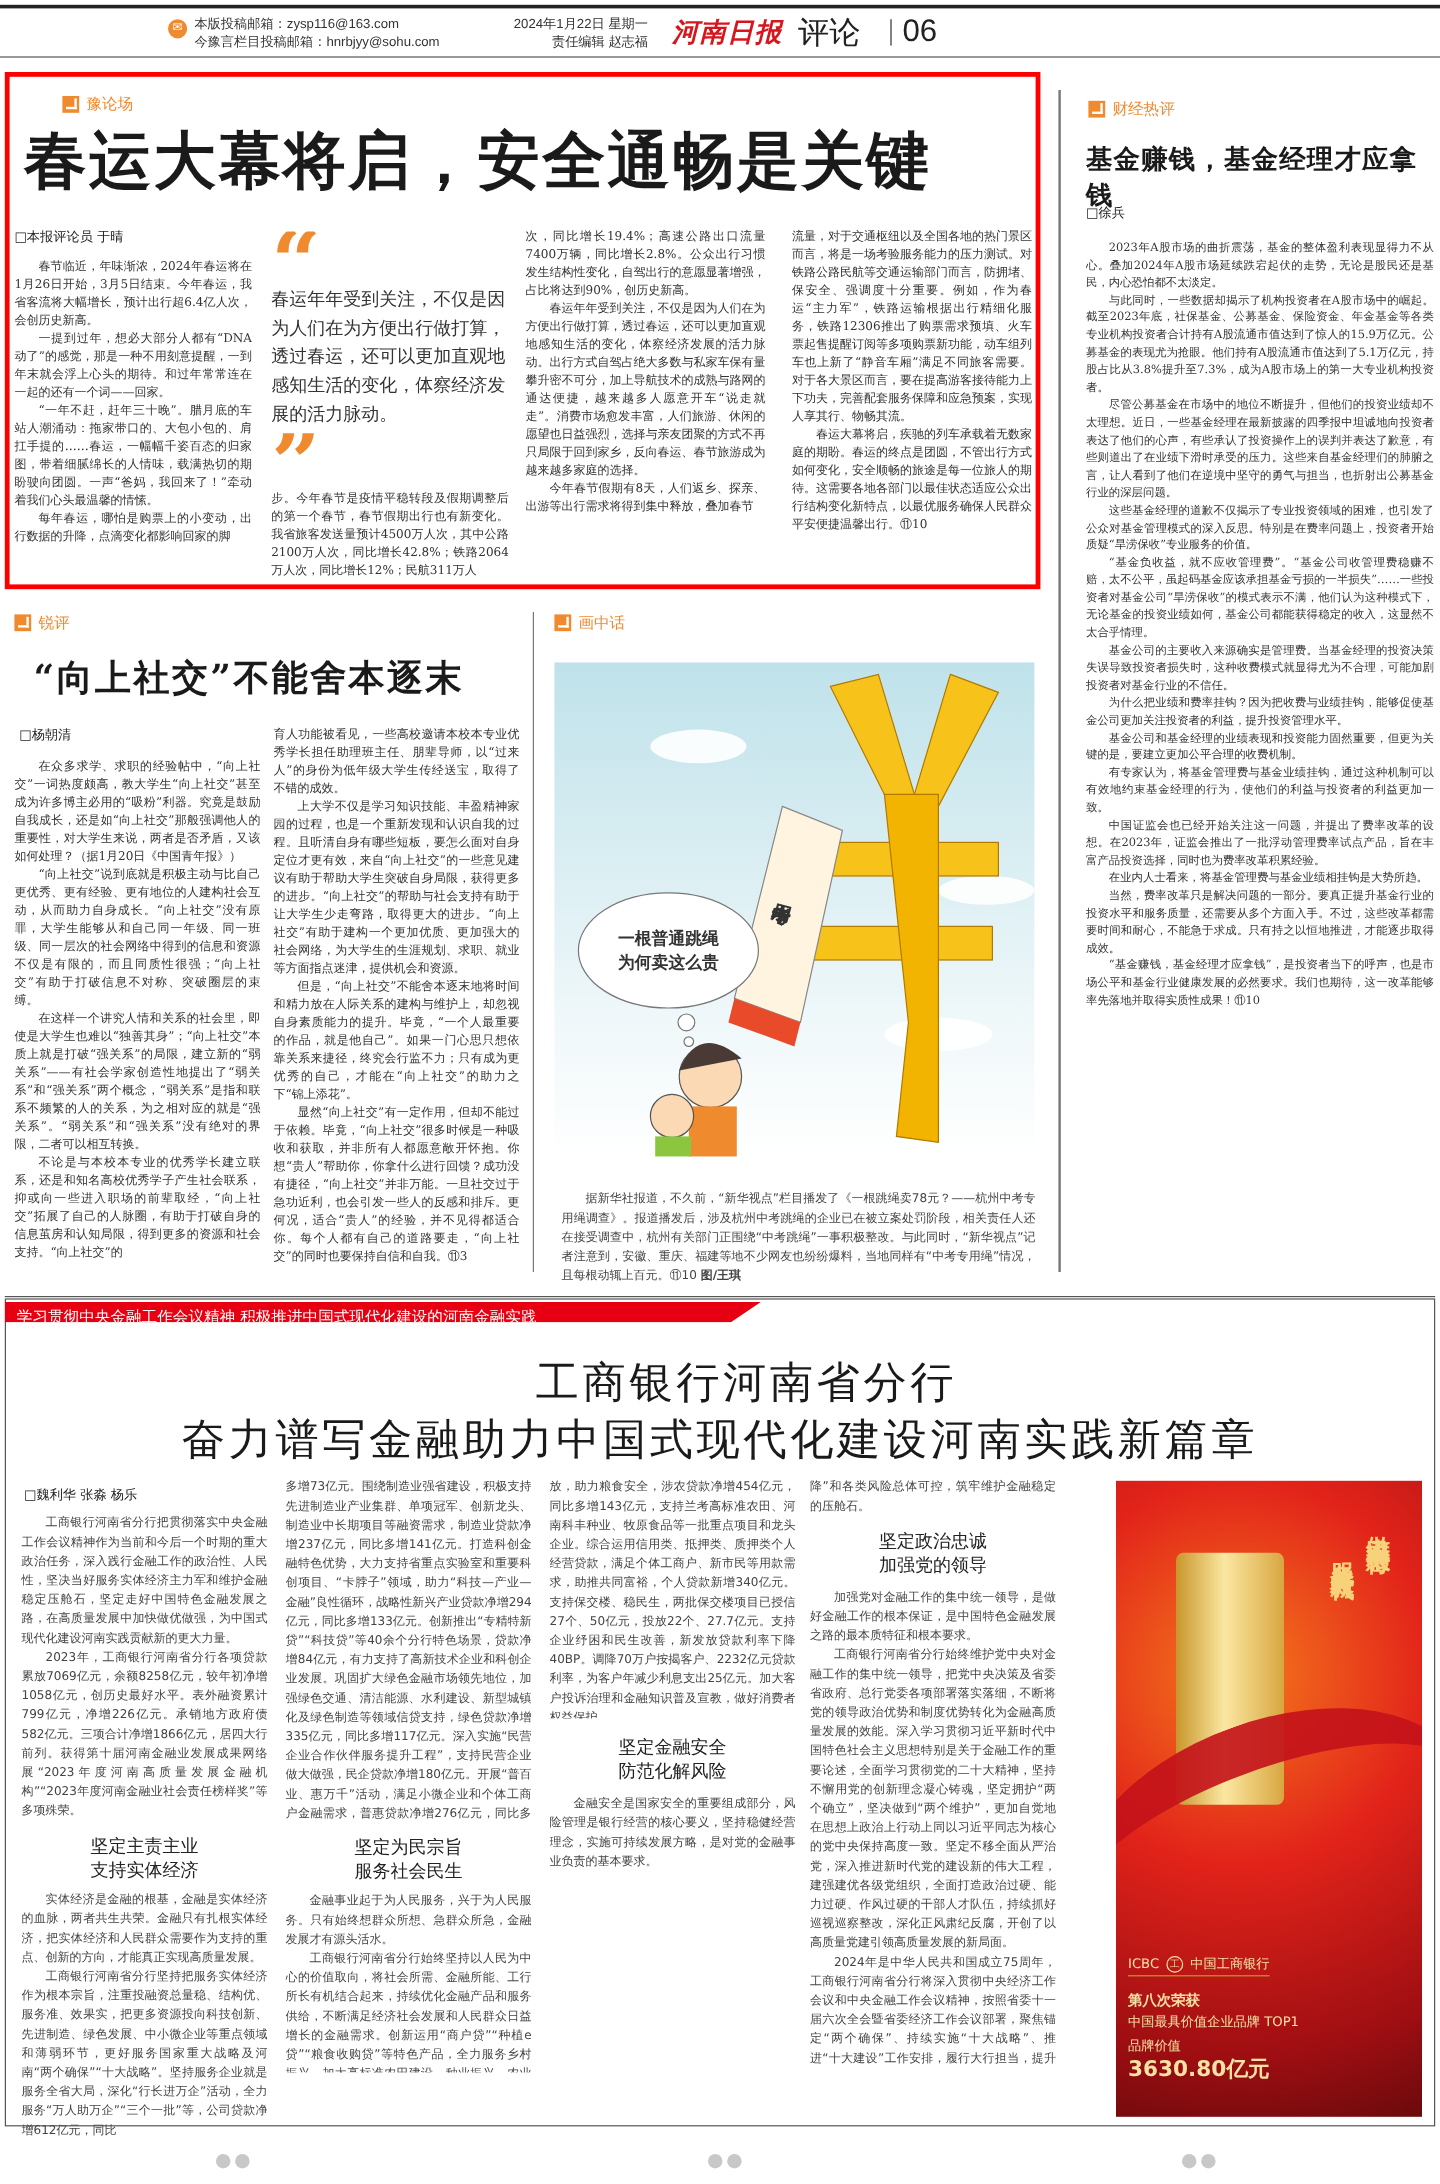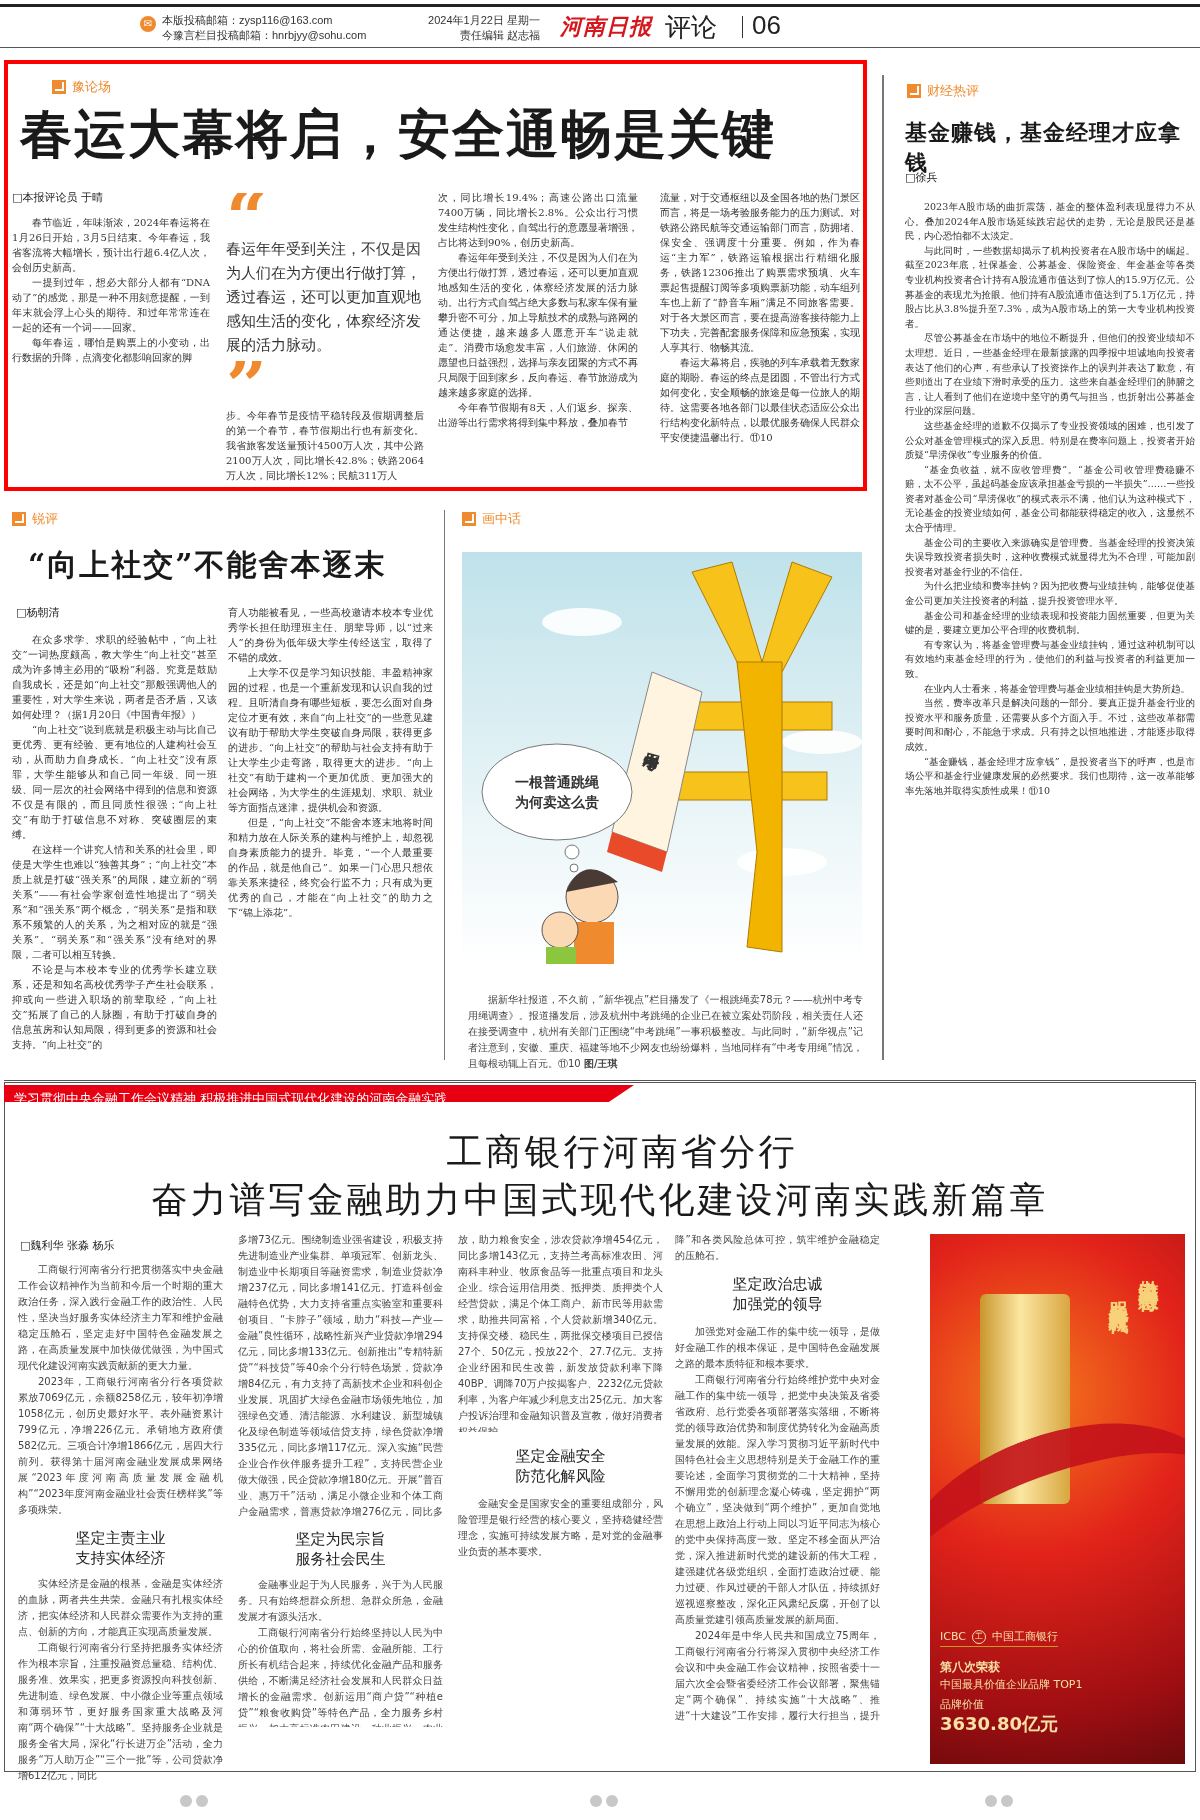--- a/index.html
+++ b/index.html
@@ -69,20 +69,21 @@
 <div class="abs tag" style="left:12px;top:78px;margin-left:40px;">
   <span class="tag-icon"></span>
   <span>豫论场</span>
 </div>
 <h1 class="abs headline-xl" style="left:20px;top:100px;">春运大幕将启，安全通畅是关键</h1>
 <div class="abs byline" style="left:12px;top:190px;">□本报评论员  于晴</div>
 
 <div class="abs body-col" style="left:12px;top:215px;width:198px;">
   <p>春节临近，年味渐浓，2024年春运将在1月26日开始，3月5日结束。今年春运，我省客流将大幅增长，预计出行超6.4亿人次，会创历史新高。</p>
   <p>一提到过年，想必大部分人都有“DNA动了”的感觉，那是一种不用刻意提醒，一到年末就会浮上心头的期待。和过年常常连在一起的还有一个词——回家。</p>
+  <p>“一年不赶，赶年三十晚”。腊月底的车站人潮涌动：拖家带口的、大包小包的、肩扛手提的……春运，一幅幅千姿百态的归家图，带着细腻绵长的人情味，载满热切的期盼驶向团圆。一声“爸妈，我回来了！”牵动着我们心头最温馨的情愫。</p>
   <p>每年春运，哪怕是购票上的小变动，出行数据的升降，点滴变化都影响回家的脚</p>
 </div>
 
 <div class="abs" style="left:226px;top:193px;width:200px;">
   <div class="quote-mark">“</div>
   <div class="pull-quote" style="margin-top:4px;">春运年年受到关注，不仅是因为人们在为方便出行做打算，透过春运，还可以更加直观地感知生活的变化，体察经济发展的活力脉动。</div>
   <div class="quote-mark" style="margin-top:4px;">”</div>
 </div>
 <div class="abs body-col" style="left:226px;top:408px;width:198px;">
   <p style="text-indent:0">步。今年春节是疫情平稳转段及假期调整后的第一个春节，春节假期出行也有新变化。我省旅客发送量预计4500万人次，其中公路2100万人次，同比增长42.8%；铁路2064万人次，同比增长12%；民航311万人</p>
@@ -109,20 +110,21 @@
 <div class="abs body-col" style="left:905px;top:200px;width:290px;font-size:9.5px;line-height:14.6px;height:860px;overflow:hidden;">
   <p>2023年A股市场的曲折震荡，基金的整体盈利表现显得力不从心。叠加2024年A股市场延续跌宕起伏的走势，无论是股民还是基民，内心恐怕都不太淡定。</p>
   <p>与此同时，一些数据却揭示了机构投资者在A股市场中的崛起。截至2023年底，社保基金、公募基金、保险资金、年金基金等各类专业机构投资者合计持有A股流通市值达到了惊人的15.9万亿元。公募基金的表现尤为抢眼。他们持有A股流通市值达到了5.1万亿元，持股占比从3.8%提升至7.3%，成为A股市场上的第一大专业机构投资者。</p>
   <p>尽管公募基金在市场中的地位不断提升，但他们的投资业绩却不太理想。近日，一些基金经理在最新披露的四季报中坦诚地向投资者表达了他们的心声，有些承认了投资操作上的误判并表达了歉意，有些则道出了在业绩下滑时承受的压力。这些来自基金经理们的肺腑之言，让人看到了他们在逆境中坚守的勇气与担当，也折射出公募基金行业的深层问题。</p>
   <p>这些基金经理的道歉不仅揭示了专业投资领域的困难，也引发了公众对基金管理模式的深入反思。特别是在费率问题上，投资者开始质疑“旱涝保收”专业服务的价值。</p>
   <p>“基金负收益，就不应收管理费”。“基金公司收管理费稳赚不赔，太不公平，虽起码基金应该承担基金亏损的一半损失”……一些投资者对基金公司“旱涝保收”的模式表示不满，他们认为这种模式下，无论基金的投资业绩如何，基金公司都能获得稳定的收入，这显然不太合乎情理。</p>
   <p>基金公司的主要收入来源确实是管理费。当基金经理的投资决策失误导致投资者损失时，这种收费模式就显得尤为不合理，可能加剧投资者对基金行业的不信任。</p>
   <p>为什么把业绩和费率挂钩？因为把收费与业绩挂钩，能够促使基金公司更加关注投资者的利益，提升投资管理水平。</p>
   <p>基金公司和基金经理的业绩表现和投资能力固然重要，但更为关键的是，要建立更加公平合理的收费机制。</p>
   <p>有专家认为，将基金管理费与基金业绩挂钩，通过这种机制可以有效地约束基金经理的行为，使他们的利益与投资者的利益更加一致。</p>
+  <p>中国证监会也已经开始关注这一问题，并提出了费率改革的设想。在2023年，证监会推出了一批浮动管理费率试点产品，旨在丰富产品投资选择，同时也为费率改革积累经验。</p>
   <p>在业内人士看来，将基金管理费与基金业绩相挂钩是大势所趋。</p>
   <p>当然，费率改革只是解决问题的一部分。要真正提升基金行业的投资水平和服务质量，还需要从多个方面入手。不过，这些改革都需要时间和耐心，不能急于求成。只有持之以恒地推进，才能逐步取得成效。</p>
   <p>“基金赚钱，基金经理才应拿钱”，是投资者当下的呼声，也是市场公平和基金行业健康发展的必然要求。我们也期待，这一改革能够率先落地并取得实质性成果！⑪10</p>
 </div>
 
 <div class="abs tag" style="left:12px;top:510px;">
   <span class="tag-icon"></span>
   <span>锐评</span>
 </div>
 <h2 class="abs headline-l" style="left:28px;top:545px;">“向上社交”不能舍本逐末</h2>
@@ -130,20 +132,21 @@
 <div class="abs body-col" style="left:12px;top:632px;width:205px;height:425px;overflow:hidden;">
   <p>在众多求学、求职的经验帖中，“向上社交”一词热度颇高，教大学生“向上社交”甚至成为许多博主必用的“吸粉”利器。究竟是鼓励自我成长，还是如“向上社交”那般强调他人的重要性，对大学生来说，两者是否矛盾，又该如何处理？（据1月20日《中国青年报》）</p>
   <p>“向上社交”说到底就是积极主动与比自己更优秀、更有经验、更有地位的人建构社会互动，从而助力自身成长。“向上社交”没有原罪，大学生能够从和自己同一年级、同一班级、同一层次的社会网络中得到的信息和资源不仅是有限的，而且同质性很强；“向上社交”有助于打破信息不对称、突破圈层的束缚。</p>
   <p>在这样一个讲究人情和关系的社会里，即使是大学生也难以“独善其身”；“向上社交”本质上就是打破“强关系”的局限，建立新的“弱关系”——有社会学家创造性地提出了“弱关系”和“强关系”两个概念，“弱关系”是指和联系不频繁的人的关系，为之相对应的就是“强关系”。“弱关系”和“强关系”没有绝对的界限，二者可以相互转换。</p>
   <p>不论是与本校本专业的优秀学长建立联系，还是和知名高校优秀学子产生社会联系，抑或向一些进入职场的前辈取经，“向上社交”拓展了自己的人脉圈，有助于打破自身的信息茧房和认知局限，得到更多的资源和社会支持。“向上社交”的</p>
 </div>
 <div class="abs body-col" style="left:228px;top:605px;width:205px;height:452px;overflow:hidden;">
   <p style="text-indent:0">育人功能被看见，一些高校邀请本校本专业优秀学长担任助理班主任、朋辈导师，以“过来人”的身份为低年级大学生传经送宝，取得了不错的成效。</p>
   <p>上大学不仅是学习知识技能、丰盈精神家园的过程，也是一个重新发现和认识自我的过程。且听清自身有哪些短板，要怎么面对自身定位才更有效，来自“向上社交”的一些意见建议有助于帮助大学生突破自身局限，获得更多的进步。“向上社交”的帮助与社会支持有助于让大学生少走弯路，取得更大的进步。“向上社交”有助于建构一个更加优质、更加强大的社会网络，为大学生的生涯规划、求职、就业等方面指点迷津，提供机会和资源。</p>
   <p>但是，“向上社交”不能舍本逐末地将时间和精力放在人际关系的建构与维护上，却忽视自身素质能力的提升。毕竟，“一个人最重要的作品，就是他自己”。如果一门心思只想依靠关系来捷径，终究会行监不力；只有成为更优秀的自己，才能在“向上社交”的助力之下“锦上添花”。</p>
+  <p>显然“向上社交”有一定作用，但却不能过于依赖。毕竟，“向上社交”很多时候是一种吸收和获取，并非所有人都愿意敞开怀抱。你想“贵人”帮助你，你拿什么进行回馈？成功没有捷径，“向上社交”并非万能。一旦社交过于急功近利，也会引发一些人的反感和排斥。更何况，适合“贵人”的经验，并不见得都适合你。每个人都有自己的道路要走，“向上社交”的同时也要保持自信和自我。⑪3</p>
 </div>
 <div class="abs vrule" style="left:444px;top:510px;height:550px;width:1px;"></div>
 
 <div class="abs tag" style="left:462px;top:510px;">
   <span class="tag-icon"></span>
   <span>画中话</span>
 </div>
 <div class="abs cartoon">
   <svg width="400" height="412" viewBox="0 0 400 412">
     <ellipse cx="120" cy="70" rx="40" ry="14" fill="#fff" opacity="0.9"></ellipse>

